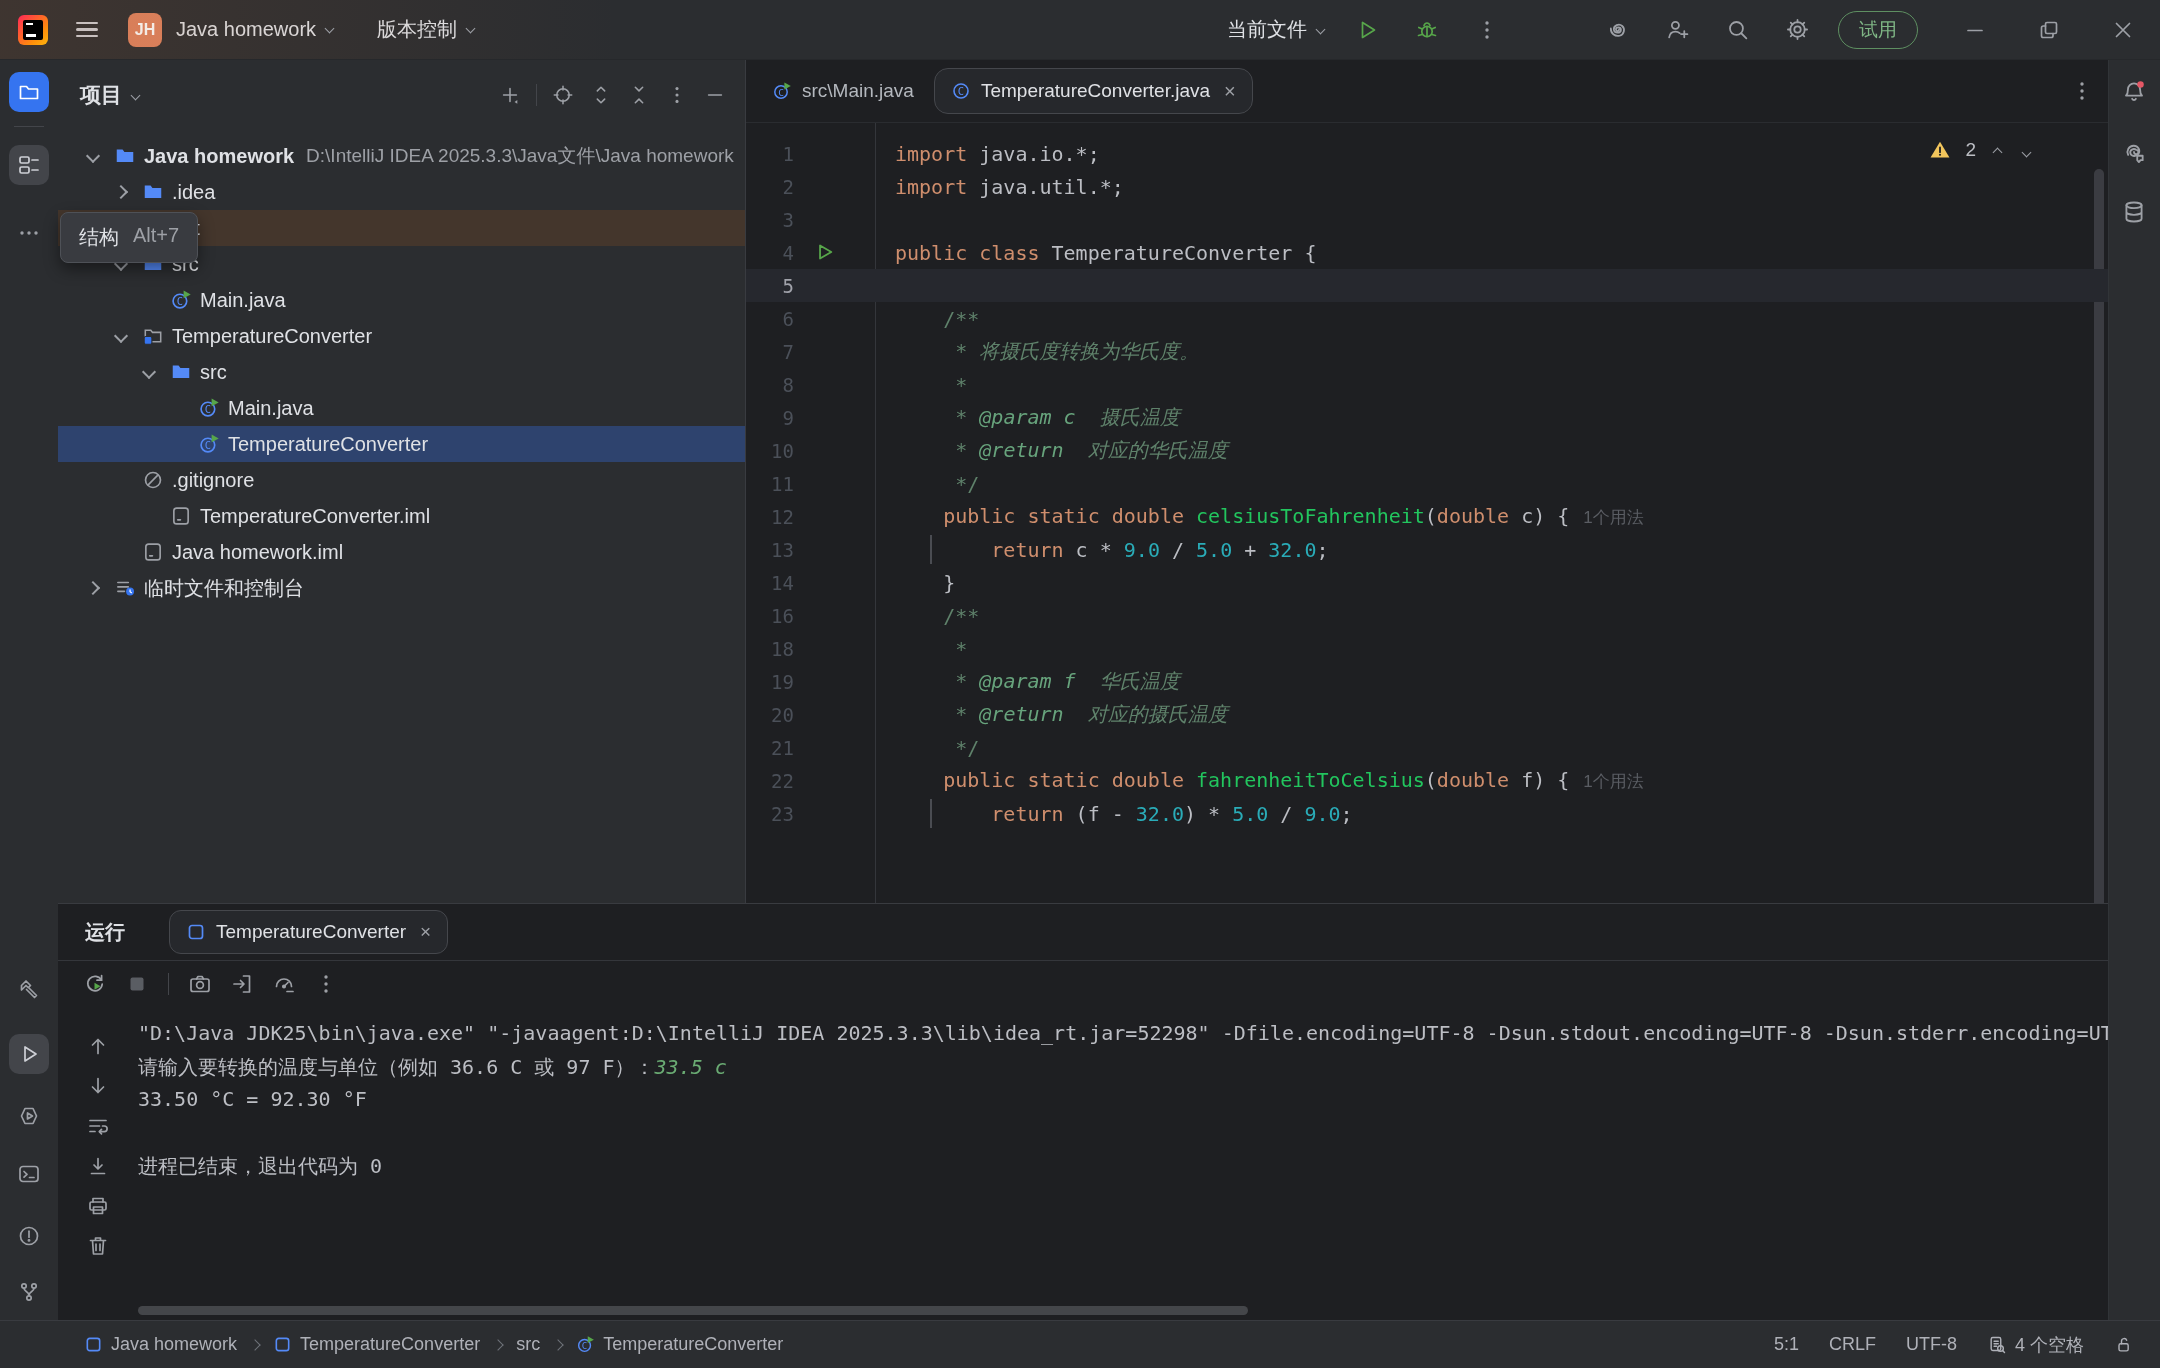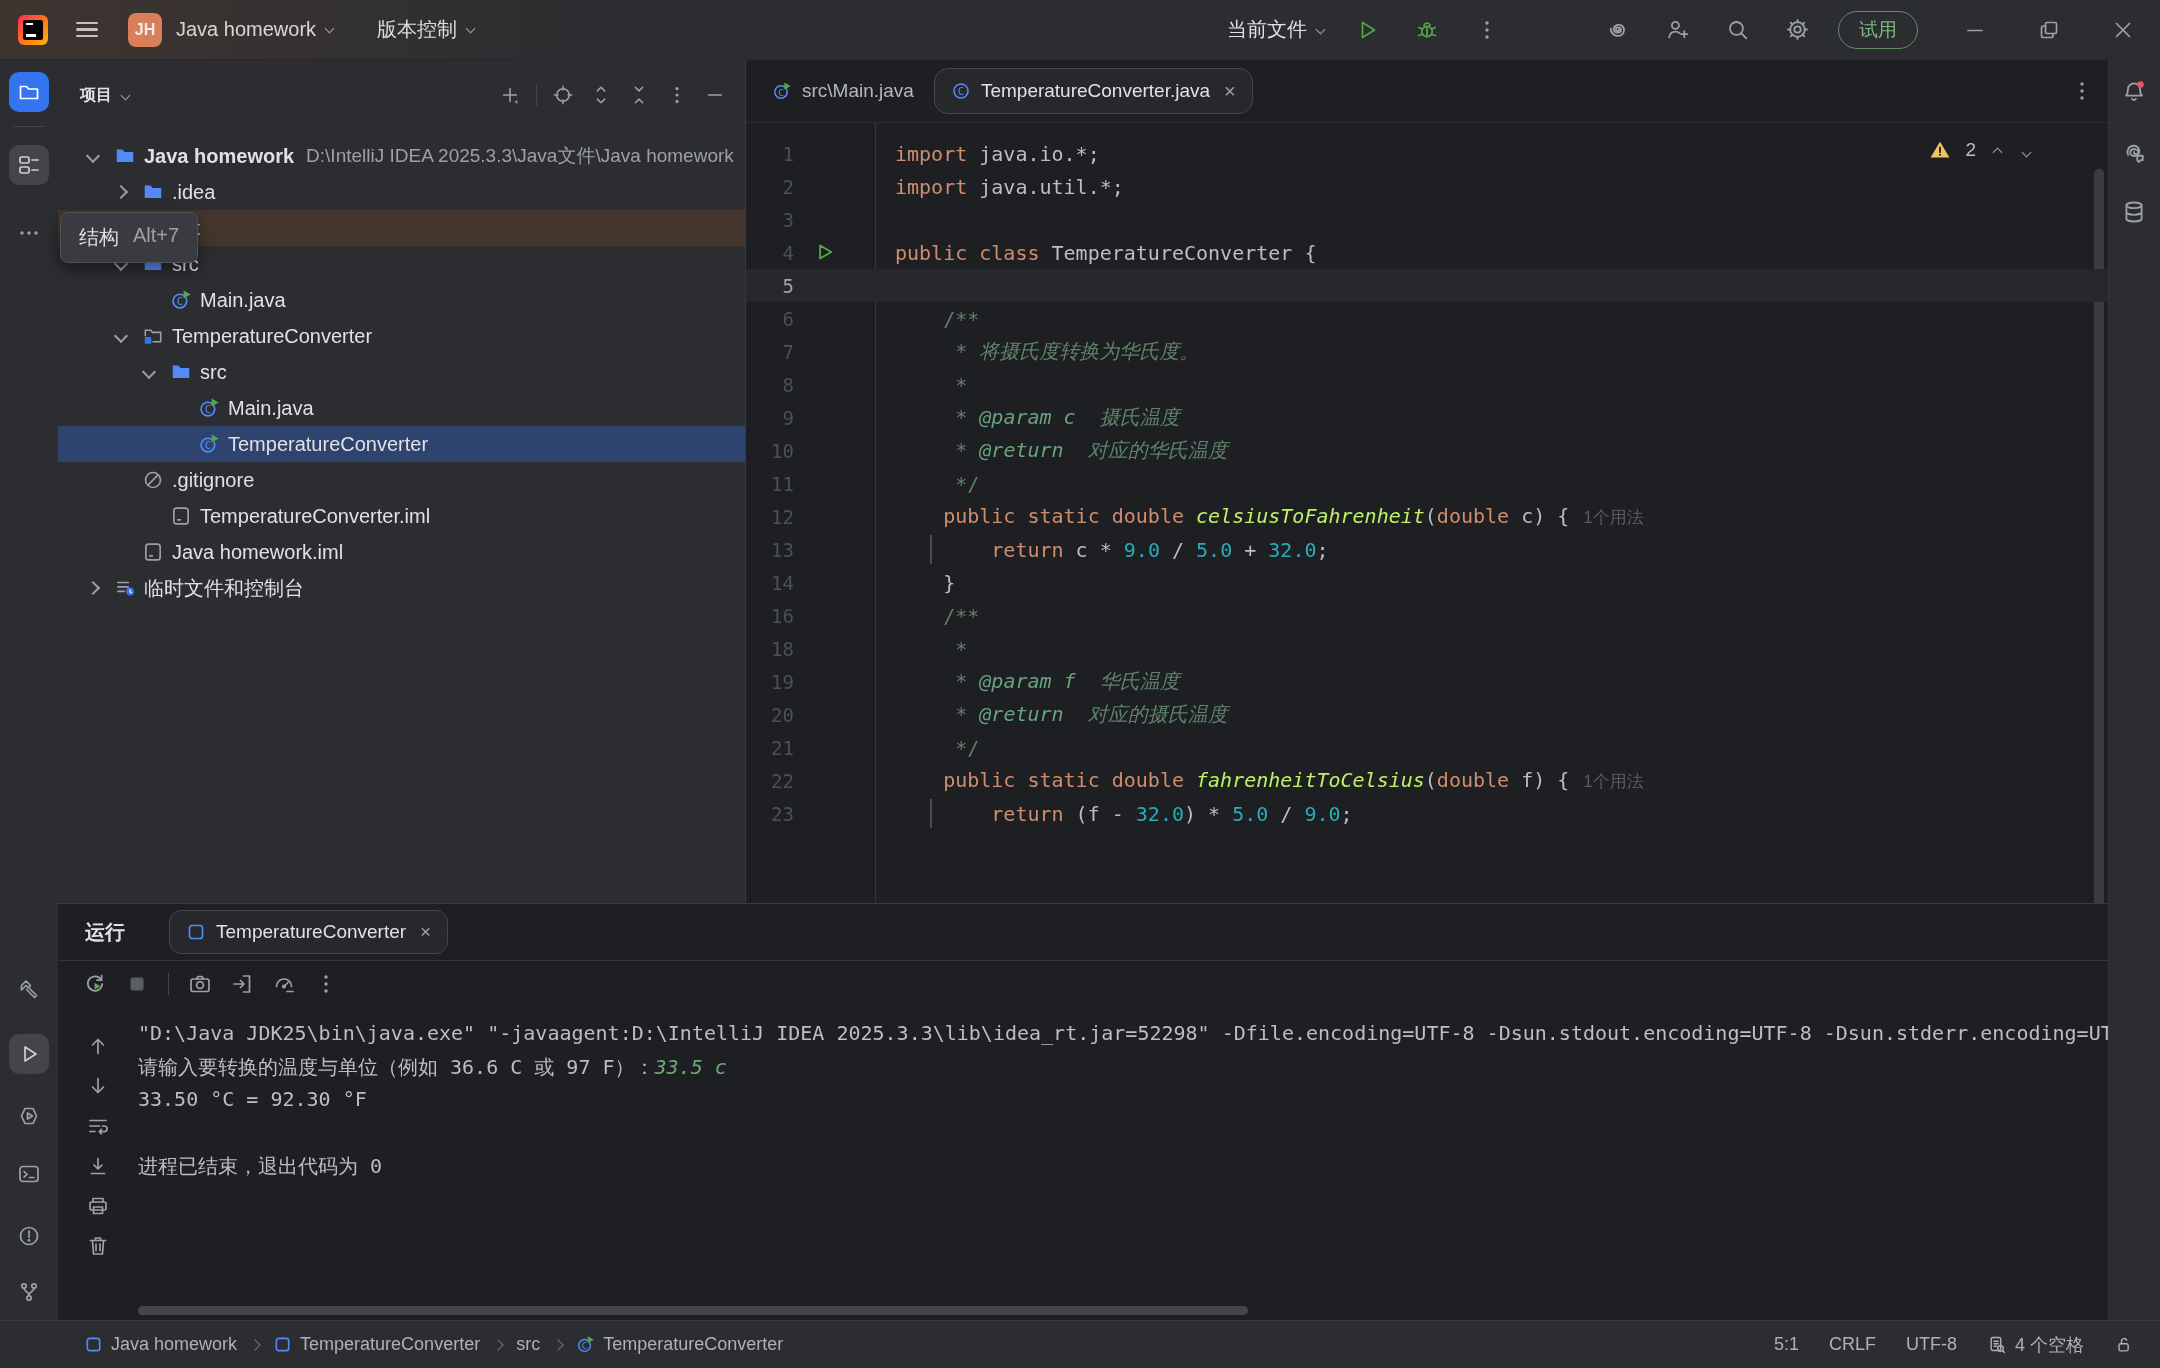--- a/index.html
+++ b/index.html
@@ -43,21 +43,21 @@
   .act-btn.active-blue{background:#3574F0;color:#fff;}
   .act-btn.hover{background:#43454A;color:#CED0D6;}
   .act-btn.active-gray{background:#43454A;color:#CED0D6;}
   .act-div{position:absolute;left:14px;width:30px;height:1px;background:#43454A;}
   #right-strip{position:absolute;left:2108px;top:60px;width:52px;height:1260px;background:#2B2D30;border-left:1px solid #313438;}
   #right-strip .act-btn{left:5px;}
 
   
   #project{position:absolute;left:58px;top:60px;width:688px;height:843px;background:#2B2D30;border-right:1px solid #393B40;box-sizing:border-box;}
   .proj-head{height:70px;display:flex;align-items:center;padding:0 14px 0 22px;}
-  .proj-title{font-size:16px;font-weight:700;display:flex;align-items:center;gap:10px;justify-content:center;}
+  .proj-title{font-size:21px;font-weight:700;display:flex;align-items:center;gap:10px;justify-content:center;}
   .proj-actions{margin-left:auto;display:flex;align-items:center;gap:6px;color:#9DA0A6;}
   .ph-btn{width:32px;height:32px;display:flex;align-items:center;justify-content:center;border-radius:7px;}
   .ph-sep{width:1px;height:22px;background:#43454A;margin:0 4px;}
   #tree{padding-top:8px;position:relative;}
   .tree-row{height:36px;display:flex;align-items:center;font-size:20px;color:#DFE1E5;white-space:nowrap;}
   .tree-row.selected{background:#2E436E;}
   .tree-row.highlight{background:#44362C;}
   .tree-row .chslot{width:26px;display:flex;align-items:center;justify-content:flex-start;flex:none;}
   .tree-row .lab{margin-left:8px;}
   .tree-row .lab.bold{font-weight:700;}
@@ -77,21 +77,21 @@
   .gutter-line{position:absolute;left:129px;top:0;bottom:0;width:1px;background:#34363B;}
   .code-row{height:33px;display:flex;align-items:center;position:relative;}
   .code-row.current{background:#26282E;}
   .code-row .ln{width:48px;text-align:right;font-size:19px;color:#4B5059;flex:none;}
   .code-row.current .ln{color:#A1A3AB;}
   .code-row .runico{position:absolute;left:70px;top:7px;}
   .code-row .codetext{margin-left:101px;white-space:pre;font-size:20px;}
   .code-row .guide{position:absolute;left:184px;top:2px;height:29px;width:1.5px;background:#4A4C52;}
   .tk-kw{color:#CF8E6D;}
   .tk-pl{color:#BCBEC4;}
-  .tk-mth{color:#bef264;font-style:italic;}
+  .tk-mth{color:#22c55e;}
   .tk-num{color:#2AACB8;}
   .tk-doc{color:#5F826B;}
   .tk-doct{color:#67A37C;font-style:italic;}
   .tk-doci{color:#5F826B;font-style:italic;}
   .tk-inl{color:#5A5D63;font-size:17px;margin-left:14px;font-family:"Liberation Sans",sans-serif;}
   #inspect{position:absolute;top:12px;right:74px;display:flex;align-items:center;gap:14px;font-size:19px;color:#BCBEC4;}
   #inspect .chvbtn{padding:4px;}
   #edscroll{position:absolute;right:4px;top:46px;width:10px;height:760px;background:#45474D;border-radius:6px;opacity:.75;}
 
   

